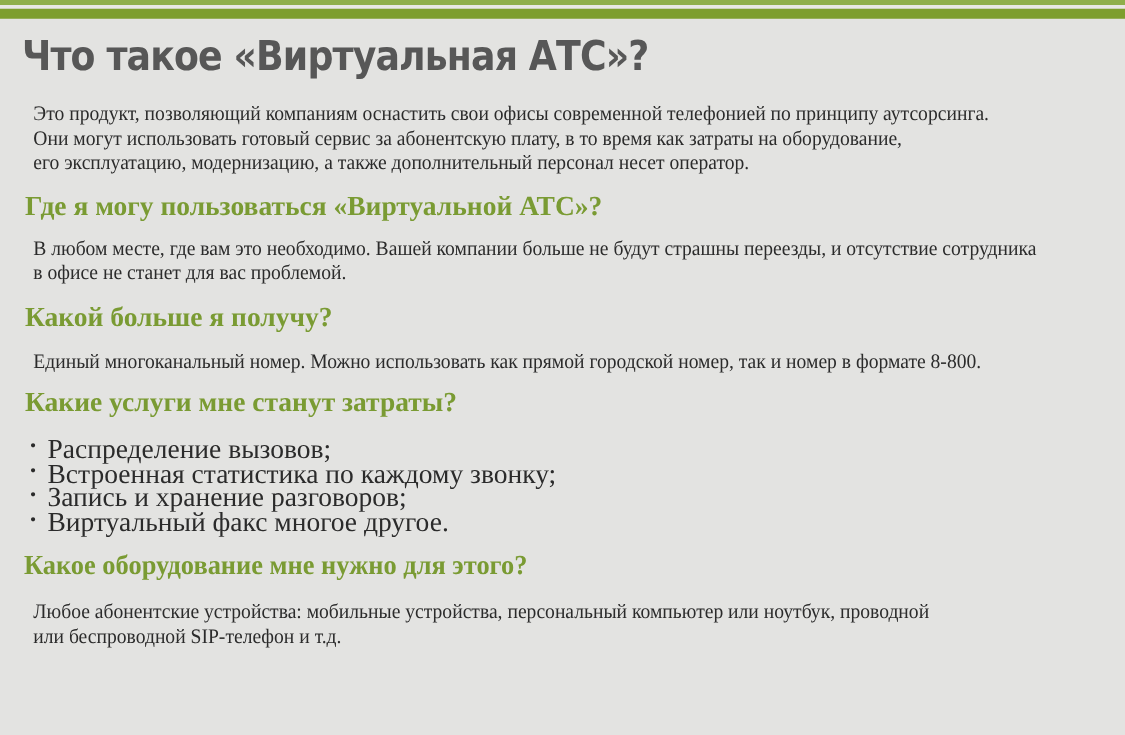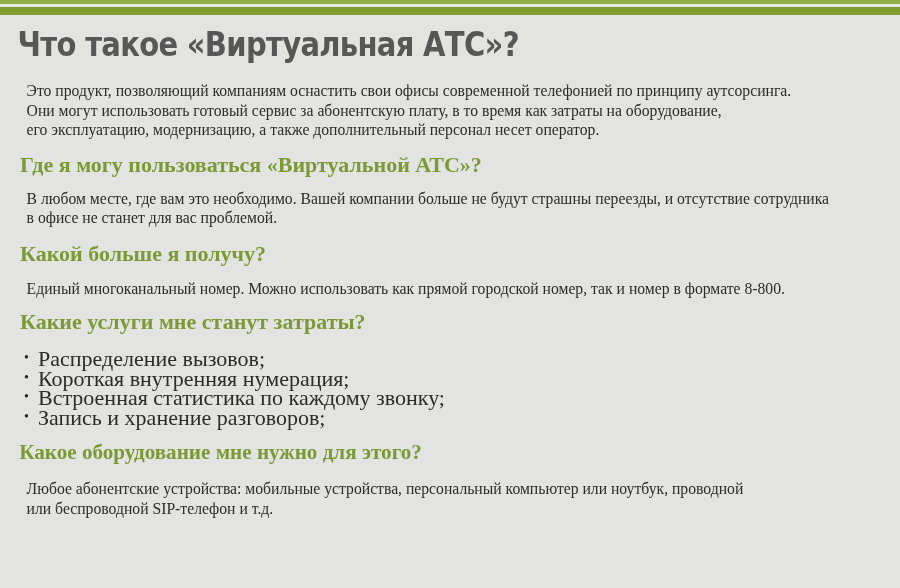--- a/index.html
+++ b/index.html
@@ -167,23 +167,23 @@
     <div class="para">
       <span class="ln">Единый многоканальный номер. Можно использовать как прямой городской номер, так и номер в формате 8-800.</span>
     </div>
 
     <div class="sp-6"></div>
 
     <h2 class="section-heading">Какие услуги мне станут затраты?</h2>
     <div class="sp-7"></div>
     <ul class="bullets">
       <li>Распределение вызовов;</li>
-      <li>Короткая внутренняя нумерация;</li>
       <li>Встроенная статистика по каждому звонку;</li>
       <li>Запись и хранение разговоров;</li>
+      <li>Виртуальный факс  многое другое.</li>
     </ul>
 
     <div class="sp-8"></div>
 
     <h2 class="section-heading wide">Какое оборудование мне нужно для этого?</h2>
     <div class="sp-9"></div>
     <div class="para">
       <span class="ln">Любое абонентские устройства: мобильные устройства, персональный компьютер или ноутбук, проводной</span>
       <span class="ln">или беспроводной SIP-телефон и т.д.</span>
     </div>

